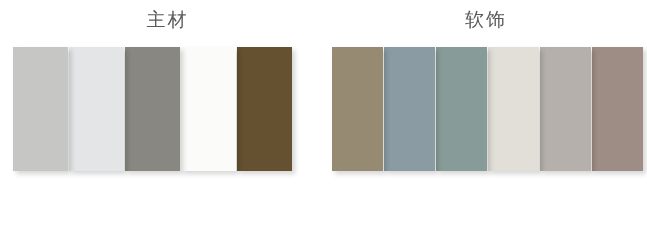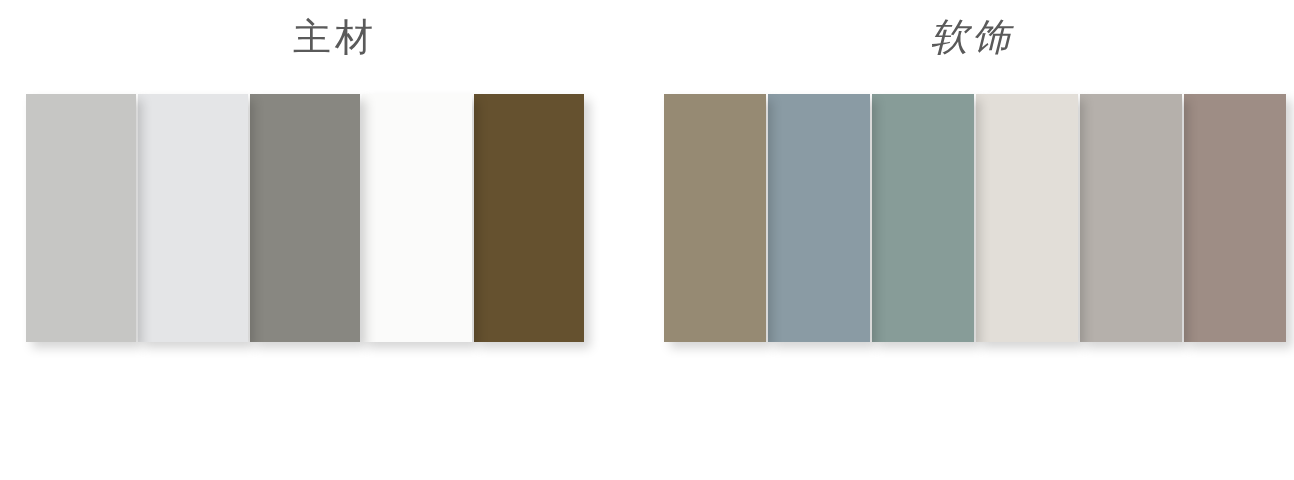--- a/index.html
+++ b/index.html
@@ -92,21 +92,21 @@
     <div class="swatch-strip">
       <div class="swatch" title="#C6C6C4" style="background: rgb(198, 198, 196); width: 55px; height: 124px;"></div>
       <div class="swatch" title="#E4E5E7" style="background: rgb(228, 229, 231); width: 55px; height: 124px;"></div>
       <div class="swatch" title="#888781" style="background: rgb(136, 135, 129); width: 55px; height: 124px;"></div>
       <div class="swatch" title="#FBFBFA" style="background: rgb(251, 251, 250); width: 55px; height: 124px;"></div>
       <div class="swatch" title="#65512F" style="background: rgb(101, 81, 47); width: 55px; height: 124px;"></div>
     </div>
   </div>
 
   <div class="palette palette-soft">
-    <div class="palette-title" style="color: rgb(90, 90, 90); font-style: italic;">软饰</div>
+    <div class="palette-title" style="color: rgb(90, 90, 90);">软饰</div>
     <div class="swatch-strip">
       <div class="swatch" title="#968A73" style="background: rgb(150, 138, 115); width: 51px; height: 124px;"></div>
       <div class="swatch" title="#8A9BA4" style="background: rgb(138, 155, 164); width: 51px; height: 124px;"></div>
       <div class="swatch" title="#879C98" style="background: rgb(135, 156, 152); width: 51px; height: 124px;"></div>
       <div class="swatch" title="#E2DED8" style="background: rgb(226, 222, 216); width: 51px; height: 124px;"></div>
       <div class="swatch" title="#B5B0AB" style="background: rgb(181, 176, 171); width: 51px; height: 124px;"></div>
       <div class="swatch" title="#9E8D85" style="background: rgb(158, 141, 133); width: 51px; height: 124px;"></div>
     </div>
   </div>
 

